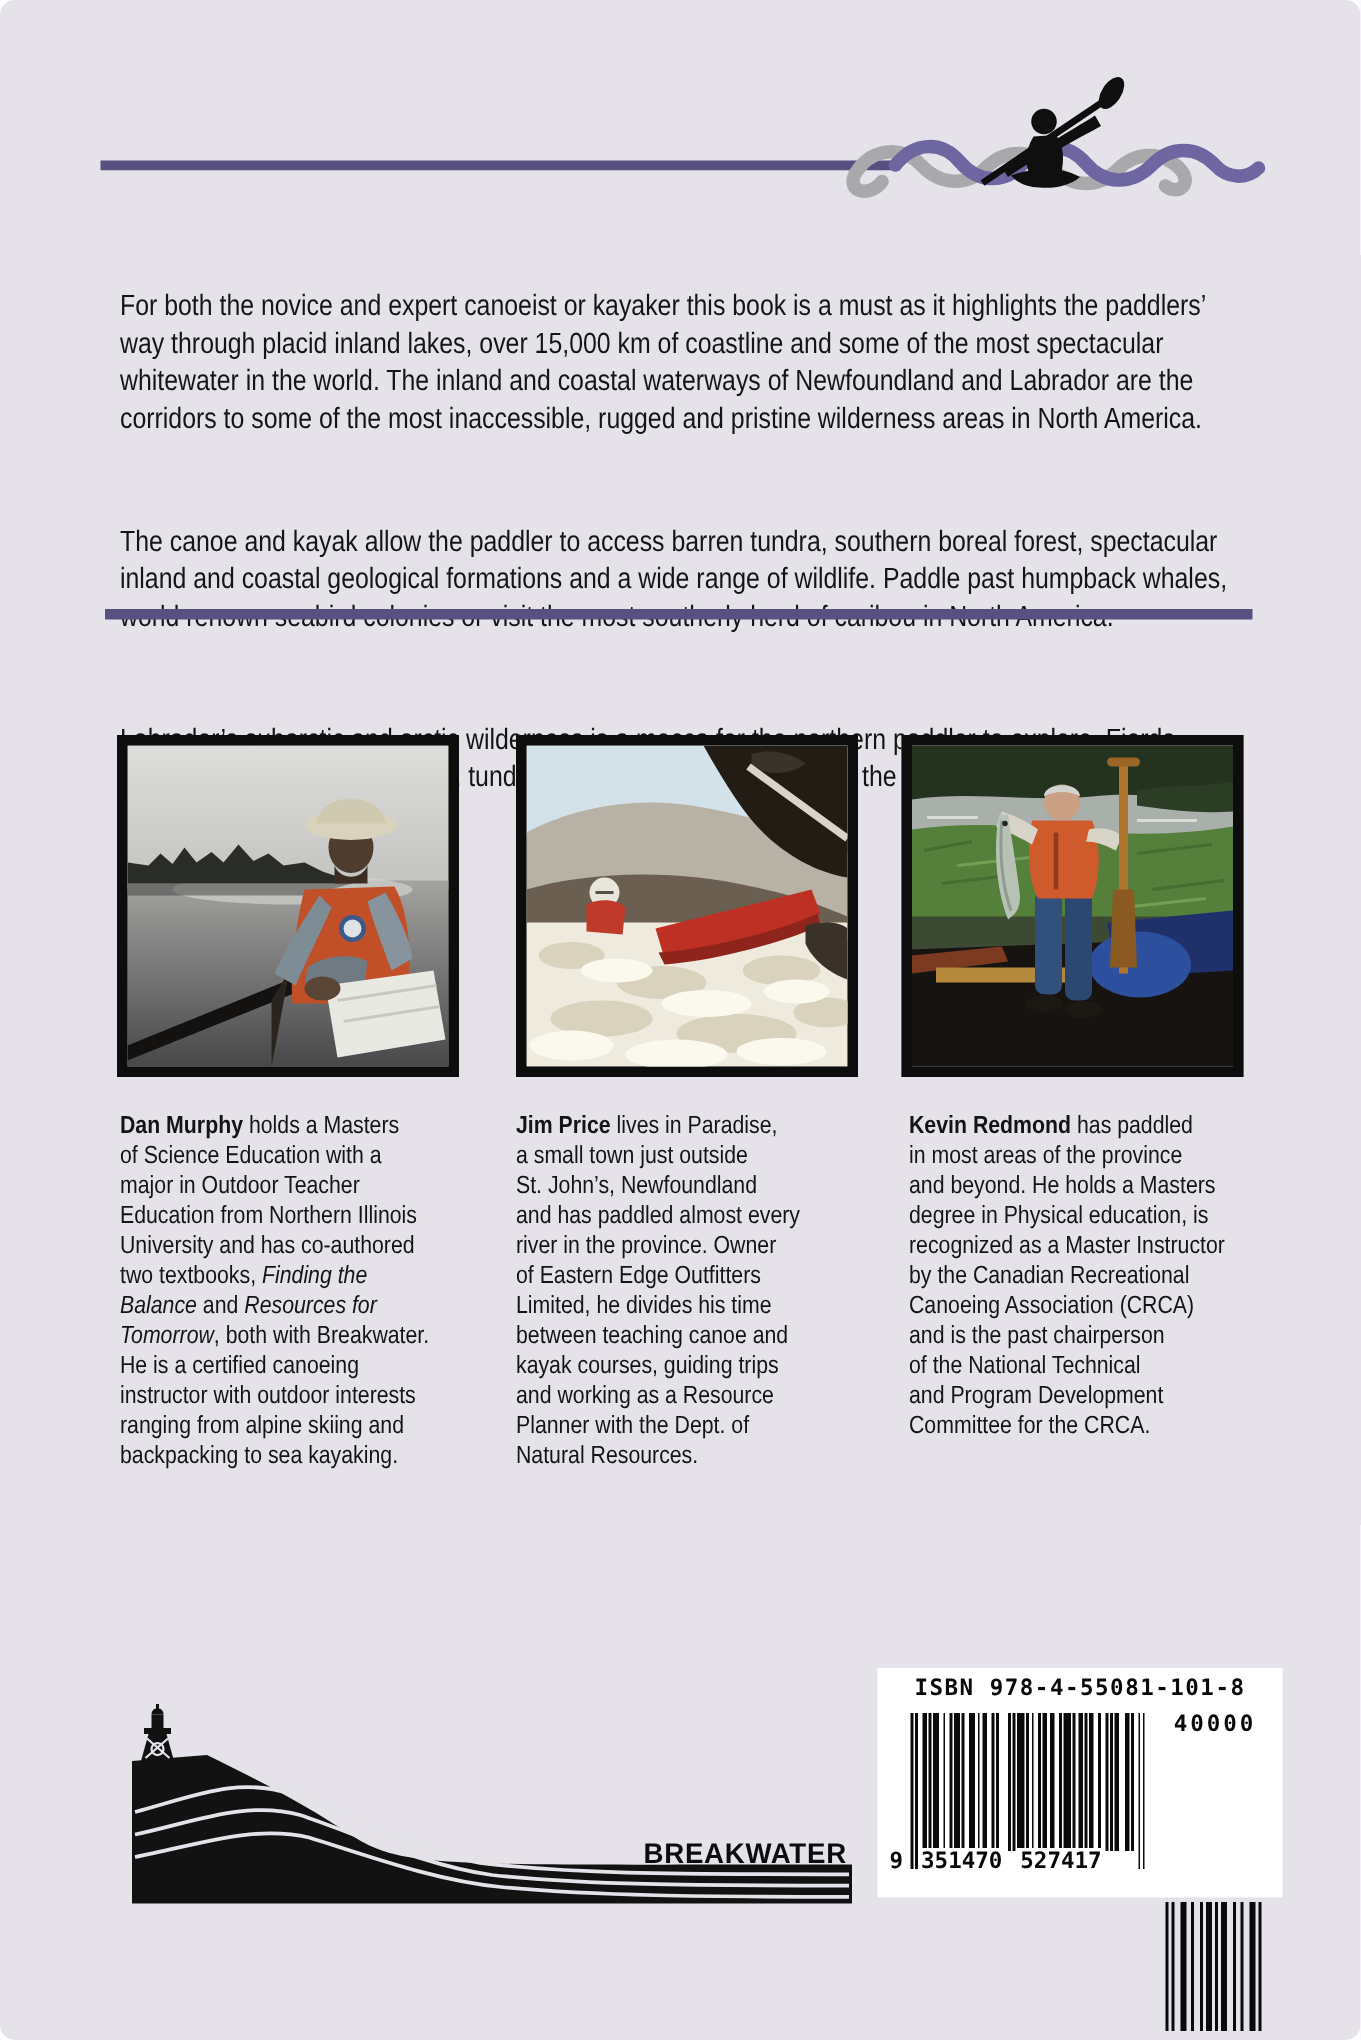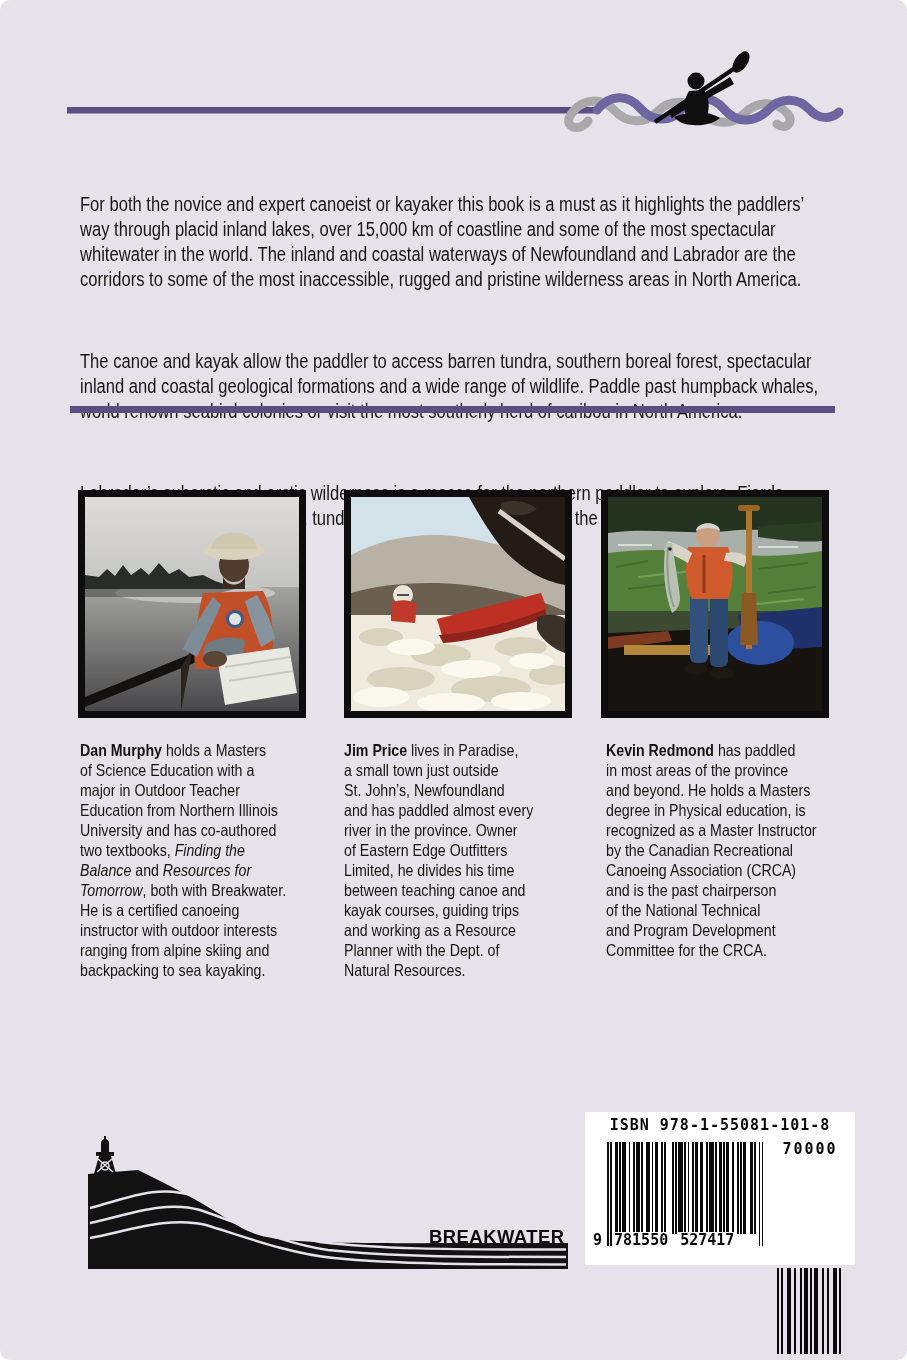--- a/index.html
+++ b/index.html
@@ -239,21 +239,21 @@
     <g stroke="#e5e2e9" stroke-width="2.5" fill="none">
       <path d="M10,72 C48,62 78,48 114,60 C150,72 196,98 240,106 C300,113 360,113.5 486,113.5"></path>
       <path d="M10,87 C48,79 84,64 120,74 C156,86 204,108 248,114 C310,120.5 380,121 486,121"></path>
       <path d="M10,102 C48,95 88,80 126,89 C162,100 210,118 254,122 C316,128 390,128.5 486,128.5"></path>
     </g>
   </svg>
 
   <div class="publisher-name">BREAKWATER</div>
 
   <div class="barcode-box">
-    <div class="isbn-row">ISBN 978-1-55081-101-8</div>
+    <div class="isbn-row">ISBN 978-4-55081-101-8</div>
     <div class="main-bars" style="position: relative;">
         <div style="position:absolute;left:0.00px;top:0;width:1.55px;height:104px;background:#0a0a0a"></div>
         <div style="position:absolute;left:3.10px;top:0;width:1.55px;height:104px;background:#0a0a0a"></div>
         <div style="position:absolute;left:7.75px;top:0;width:3.10px;height:92px;background:#0a0a0a"></div>
         <div style="position:absolute;left:12.39px;top:0;width:1.55px;height:92px;background:#0a0a0a"></div>
         <div style="position:absolute;left:15.49px;top:0;width:3.10px;height:92px;background:#0a0a0a"></div>
         <div style="position:absolute;left:21.69px;top:0;width:1.55px;height:92px;background:#0a0a0a"></div>
         <div style="position:absolute;left:26.33px;top:0;width:1.55px;height:92px;background:#0a0a0a"></div>
         <div style="position:absolute;left:29.43px;top:0;width:3.10px;height:92px;background:#0a0a0a"></div>
         <div style="position:absolute;left:34.08px;top:0;width:1.55px;height:92px;background:#0a0a0a"></div>
@@ -280,24 +280,24 @@
         <div style="position:absolute;left:130.12px;top:0;width:1.55px;height:92px;background:#0a0a0a"></div>
         <div style="position:absolute;left:133.22px;top:0;width:1.55px;height:92px;background:#0a0a0a"></div>
         <div style="position:absolute;left:136.31px;top:0;width:3.10px;height:92px;background:#0a0a0a"></div>
         <div style="position:absolute;left:142.51px;top:0;width:3.10px;height:92px;background:#0a0a0a"></div>
         <div style="position:absolute;left:147.16px;top:0;width:1.55px;height:92px;background:#0a0a0a"></div>
         <div style="position:absolute;left:151.80px;top:0;width:1.55px;height:104px;background:#0a0a0a"></div>
         <div style="position:absolute;left:154.90px;top:0;width:1.55px;height:104px;background:#0a0a0a"></div>
       </div>
     <div class="main-digits">
       <span>9</span>
-      <span>781550</span>
+      <span>351470</span>
       <span>527417</span>
     </div>
-    <div class="supp-label">70000</div>
+    <div class="supp-label">40000</div>
     <div class="supp-bars" style="position: relative;">
         <div style="position:absolute;left:0.00px;top:0;width:2.06px;height:86px;background:#0a0a0a"></div>
         <div style="position:absolute;left:4.13px;top:0;width:2.06px;height:86px;background:#0a0a0a"></div>
         <div style="position:absolute;left:10.32px;top:0;width:4.13px;height:86px;background:#0a0a0a"></div>
         <div style="position:absolute;left:16.52px;top:0;width:2.06px;height:86px;background:#0a0a0a"></div>
         <div style="position:absolute;left:22.71px;top:0;width:2.06px;height:86px;background:#0a0a0a"></div>
         <div style="position:absolute;left:26.84px;top:0;width:4.13px;height:86px;background:#0a0a0a"></div>
         <div style="position:absolute;left:33.03px;top:0;width:2.06px;height:86px;background:#0a0a0a"></div>
         <div style="position:absolute;left:37.16px;top:0;width:4.13px;height:86px;background:#0a0a0a"></div>
         <div style="position:absolute;left:45.42px;top:0;width:2.06px;height:86px;background:#0a0a0a"></div>

